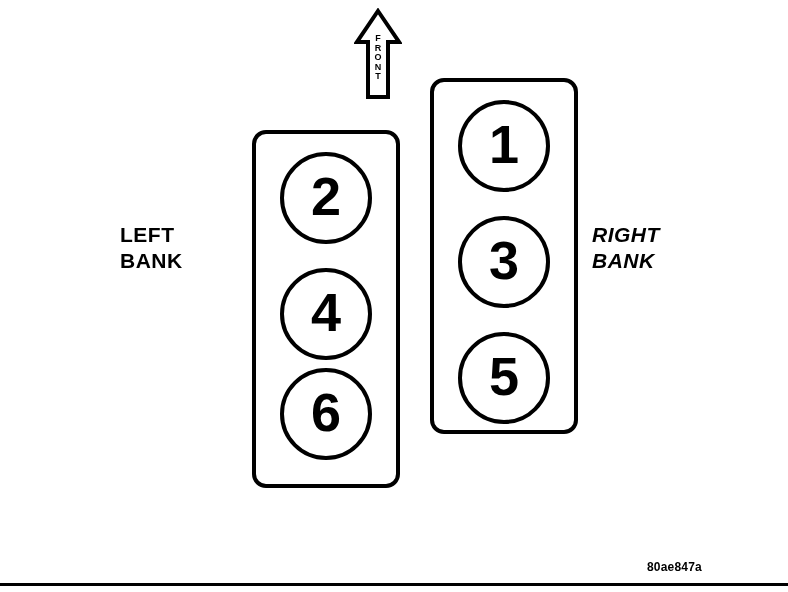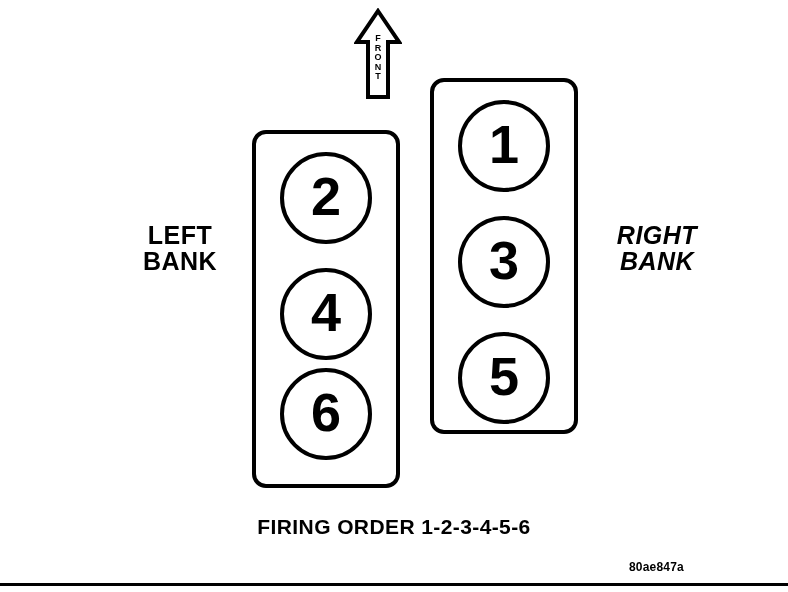--- a/index.html
+++ b/index.html
@@ -92,25 +92,25 @@
   #cyl-3 { left: 458px; top: 216px; }
   #cyl-5 { left: 458px; top: 332px; }
   
   #cyl-2 { left: 280px; top: 152px; }
   #cyl-4 { left: 280px; top: 268px; }
   #cyl-6 { left: 280px; top: 368px; }
 
   
   .bank-label {
     position: absolute;
-    font-size: 25px;
+    font-size: 21px;
     font-weight: bold;
     line-height: 26px;
     letter-spacing: 0.5px;
-    text-align: center;
+    text-align: left;
     white-space: pre-line;
   }
   #left-bank-label {
     left: 120px;
     top: 222px;
     width: 120px;
   }
   #right-bank-label {
     left: 592px;
     top: 222px;
@@ -126,21 +126,21 @@
     width: 788px;
     text-align: center;
     font-size: 21px;
     font-weight: bold;
     letter-spacing: 0.4px;
   }
 
   
   #figure-code {
     position: absolute;
-    right: 104px;
+    right: 86px;
     top: 560px;
     font-size: 12px;
     font-weight: bold;
     letter-spacing: 0.2px;
   }
 
   
   #bottom-rule {
     position: absolute;
     left: 0;
@@ -198,20 +198,19 @@
   </div>
   <div class="cylinder" id="cyl-6">
     <span>6</span>
   </div>
 
   <div class="bank-label" id="left-bank-label">LEFT
 BANK</div>
   <div class="bank-label" id="right-bank-label">RIGHT
 BANK</div>
 
-  <div id="firing-order">FIRING ORDER 1-2-3-4-5-6</div>
 
   <div id="figure-code">80ae847a</div>
 
   <div id="bottom-rule"></div>
   <div id="bottom-strip"></div>
 
 </div>
 
 </body></html>

